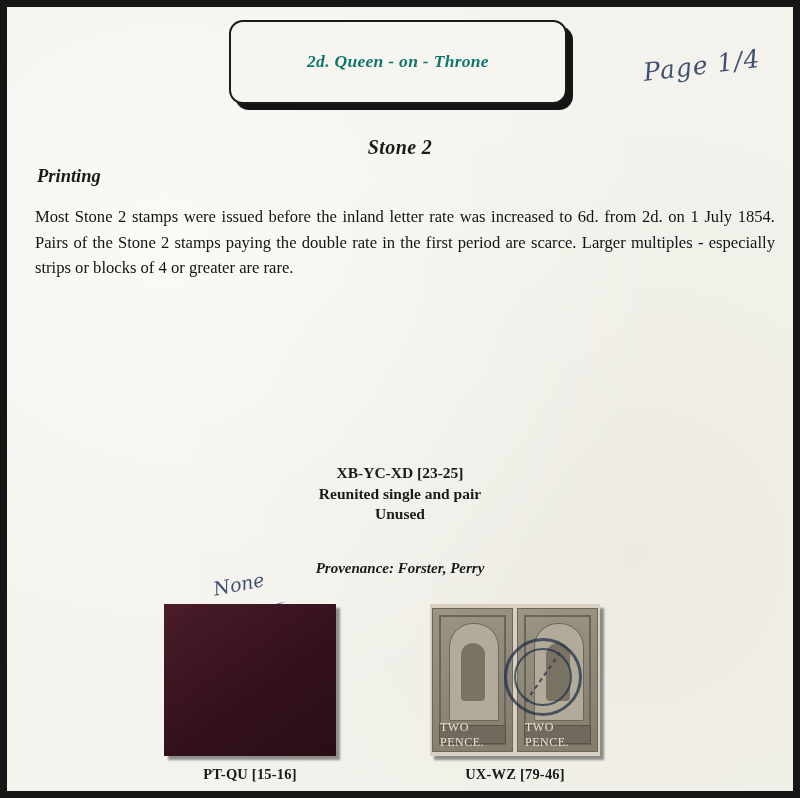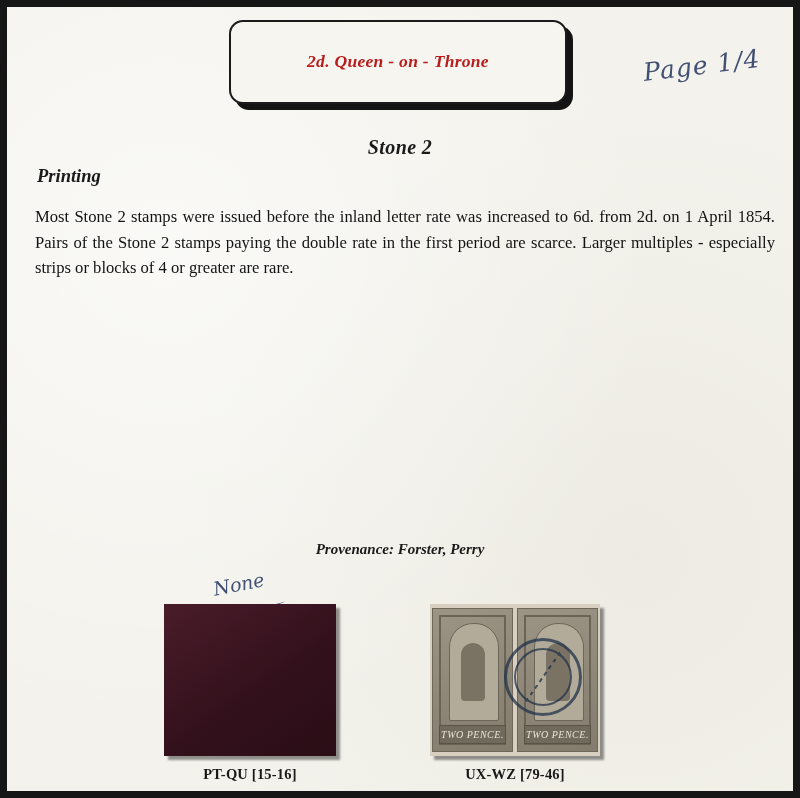--- a/index.html
+++ b/index.html
@@ -70,21 +70,21 @@
     align-items: center;
     justify-content: center;
   }
   .plaque-line {
     font-family: "Liberation Serif", serif;
     font-weight: bold;
     font-style: italic;
     font-size: 17.5px;
     letter-spacing: 0.3px;
     line-height: 1.45;
-    color: #b91c1c;
+    color: #0f766e;
     white-space: nowrap;
   }
 
   
   .handwriting {
     position: absolute;
     font-family: "DejaVu Serif", serif;
     font-style: italic;
     color: #23355e;
     opacity: 0.85;
@@ -162,21 +162,21 @@
     text-align: center;
   }
   .caption-block .cap-line {
     font-size: 15.5px;
     font-weight: bold;
     line-height: 1.33;
   }
   .provenance {
     position: absolute;
     left: 0;
-    top: 534px;
+    top: 553px;
     width: 100%;
     text-align: center;
     font-size: 15px;
     font-weight: bold;
     font-style: italic;
   }
 
   
   .item {
     position: absolute;
@@ -248,28 +248,27 @@
     opacity: 0.9;
   }
   .val-band {
     position: absolute;
     left: 6px;
     right: 6px;
     bottom: 7px;
     height: 17px;
     background: #6f6a5b;
     color: #e9e4d6;
-    font-size: 10px;
+    font-size: 12px;
     font-family: "Liberation Serif", serif;
     letter-spacing: 0.5px;
     display: flex;
     align-items: center;
     justify-content: center;
     border: 1px solid #585344;
-    font-style: italic;
   }
   .cancel {
     position: absolute;
     left: 74px;
     top: 34px;
     width: 72px;
     height: 72px;
     border: 3px solid #1d2f4a;
     border-radius: 50%;
     opacity: 0.72;
@@ -313,22 +312,27 @@
       <div class="plaque-shadow"></div>
       <div class="plaque">
         <div class="plaque-line">2d. Queen - on - Throne</div>
       </div>
     </div>
 
     <div class="handwriting" id="hand-page">Page 1/4</div>
 
     <div class="stone-title">Stone 2</div>
     <div class="multiples-label">Printing</div>
-    <div class="para">Most Stone 2 stamps were issued before the inland letter rate was increased to 6d. from 2d. on 1 April 1854.  Pairs of the Stone 2 stamps paying the double rate in the first period are scarce.  Larger multiples - especially strips or blocks of 4 or greater are rare.</div>
-
+    <div class="para">Most Stone 2 stamps were issued before the inland letter rate was increased to 6d. from 2d. on 1 July 1854.  Pairs of the Stone 2 stamps paying the double rate in the first period are scarce.  Larger multiples - especially strips or blocks of 4 or greater are rare.</div>
+
+    <div class="caption-block">
+      <div class="cap-line">XB-YC-XD [23-25]</div>
+      <div class="cap-line">Reunited single and pair</div>
+      <div class="cap-line">Unused</div>
+    </div>
     <div class="provenance">Provenance:  Forster, Perry</div>
 
     <div class="handwriting" id="hand-none">None</div>
     <div class="hand-underline"></div>
 
     <div class="item" id="item-left">
       <div class="stamp-shadow"></div>
       <div class="stamp-solid"></div>
       <div class="item-caption">PT-QU [15-16]</div>
     </div>

